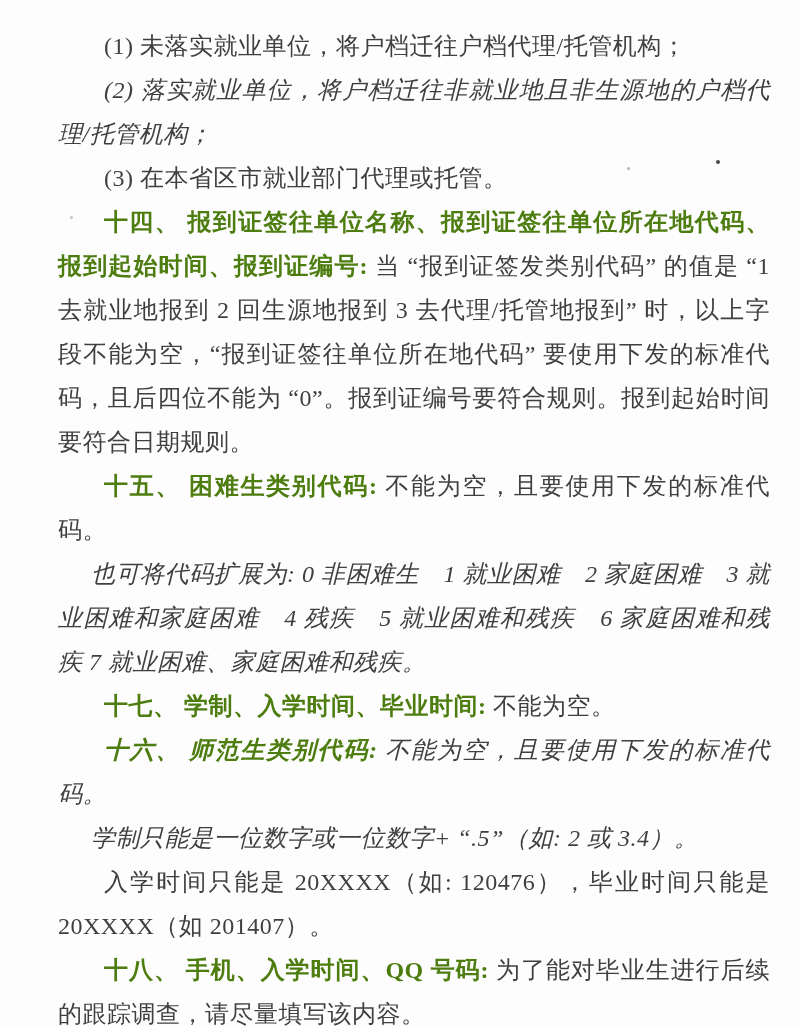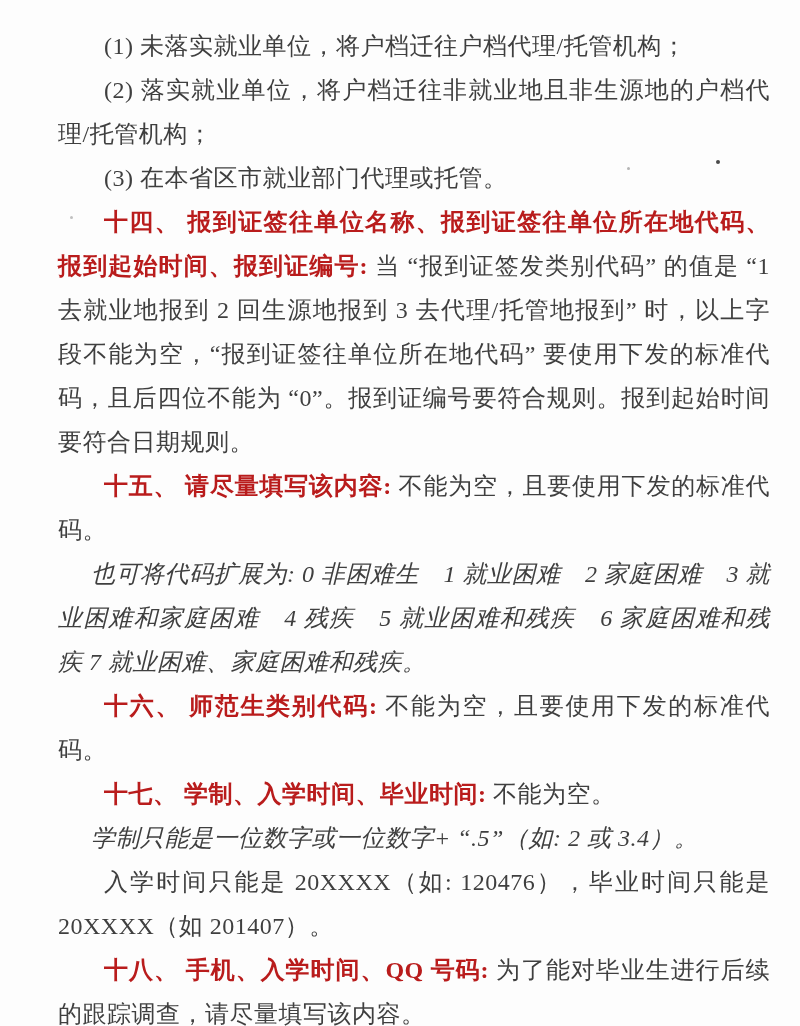--- a/index.html
+++ b/index.html
@@ -25,24 +25,24 @@
     text-align: justify;
   }
   p.para {
     margin: 0;
     padding: 0;
   }
   .indent-normal { text-indent: 46px; }
   .indent-small  { text-indent: 33px; font-style: italic; }
   .mt-sm { margin-top: 4px; }
   .mt-md { margin-top: 10px; }
-  .mt-lg { margin-top: 12px; }
+  .mt-lg { margin-top: 12px; font-style: italic; }
   span.b {
     font-weight: bold;
-    color: #b91c1c;
+    color: #4d7c0f;
   }
   
   .speck {
     position: absolute;
     border-radius: 50%;
   }
   .s1 { left: 716px; top: 160px; width: 4px; height: 4px; background: #4a4a4a; }
   .s2 { left: 627px; top: 167px; width: 3px; height: 3px; background: #b5b5b5; }
   .s3 { left: 70px;  top: 216px; width: 3px; height: 3px; background: #c0c0c0; }
   .s4 { left: 700px; top: 494px; width: 3px; height: 2px; background: #c8c8c8; }
@@ -53,27 +53,27 @@
 <div class="page">
 
   <p class="para indent-normal"><span>(1) 未落实就业单位，将户档迁往户档代理/托管机构；</span></p>
 
   <p class="para indent-normal mt-lg"><span>(2) 落实就业单位，将户档迁往非就业地且非生源地的户档代理/托管机构；</span></p>
 
   <p class="para indent-normal"><span>(3) 在本省区市就业部门代理或托管。</span></p>
 
   <p class="para indent-normal mt-md"><span class="b">十四、 报到证签往单位名称、报到证签往单位所在地代码、报到起始时间、报到证编号:</span><span> 当 “报到证签发类别代码” 的值是 “1 去就业地报到 2 回生源地报到 3 去代理/托管地报到” 时，以上字段不能为空，“报到证签往单位所在地代码” 要使用下发的标准代码，且后四位不能为 “0”。报到证编号要符合规则。报到起始时间要符合日期规则。</span></p>
 
-  <p class="para indent-normal mt-md"><span class="b">十五、 请尽量填写该内容:</span><span> 不能为空，且要使用下发的标准代码。</span></p>
+  <p class="para indent-normal mt-md"><span class="b">十五、 困难生类别代码:</span><span> 不能为空，且要使用下发的标准代码。</span></p>
 
   <p class="para indent-small"><span>也可将代码扩展为: 0 非困难生　1 就业困难　2 家庭困难　3 就业困难和家庭困难　4 残疾　5 就业困难和残疾　6 家庭困难和残疾 7 就业困难、家庭困难和残疾。</span></p>
 
+  <p class="para indent-normal"><span class="b">十七、 学制、入学时间、毕业时间:</span><span> 不能为空。</span></p>
+
   <p class="para indent-normal mt-lg"><span class="b">十六、 师范生类别代码:</span><span> 不能为空，且要使用下发的标准代码。</span></p>
-
-  <p class="para indent-normal"><span class="b">十七、 学制、入学时间、毕业时间:</span><span> 不能为空。</span></p>
 
   <p class="para indent-small"><span>学制只能是一位数字或一位数字+ “.5”（如: 2 或 3.4）。</span></p>
 
   <p class="para indent-normal mt-sm"><span>入学时间只能是 20XXXX（如: 120476），毕业时间只能是 20XXXX（如 201407）。</span></p>
 
   <p class="para indent-normal mt-md"><span class="b">十八、 手机、入学时间、QQ 号码:</span><span> 为了能对毕业生进行后续的跟踪调查，请尽量填写该内容。</span></p>
 
   <div class="speck s1"></div>
   <div class="speck s2"></div>
   <div class="speck s3"></div>

